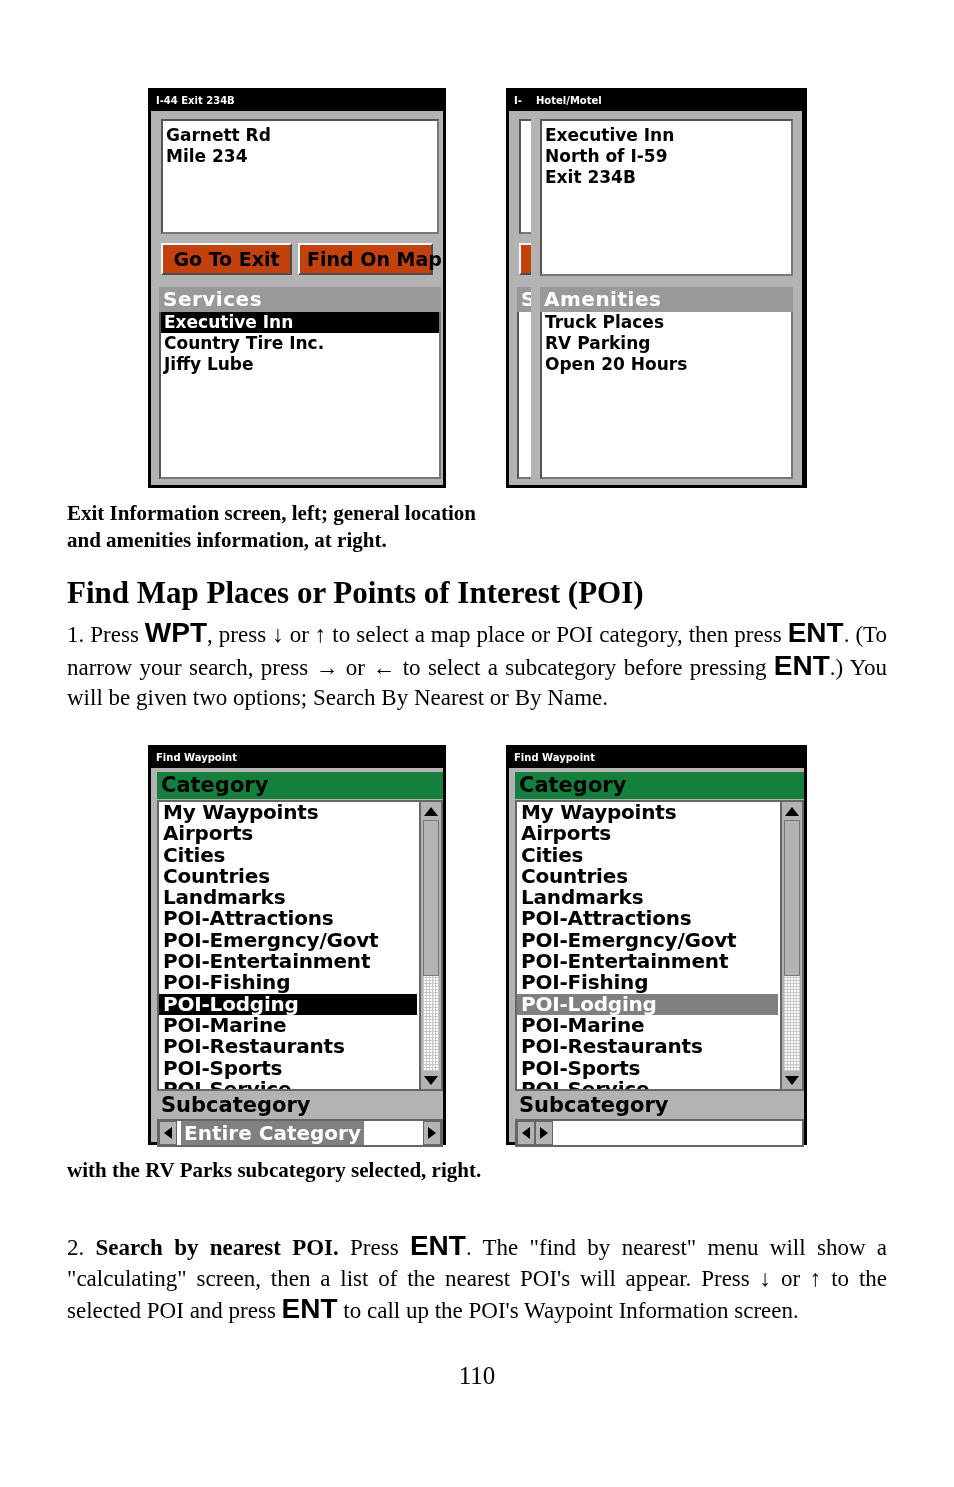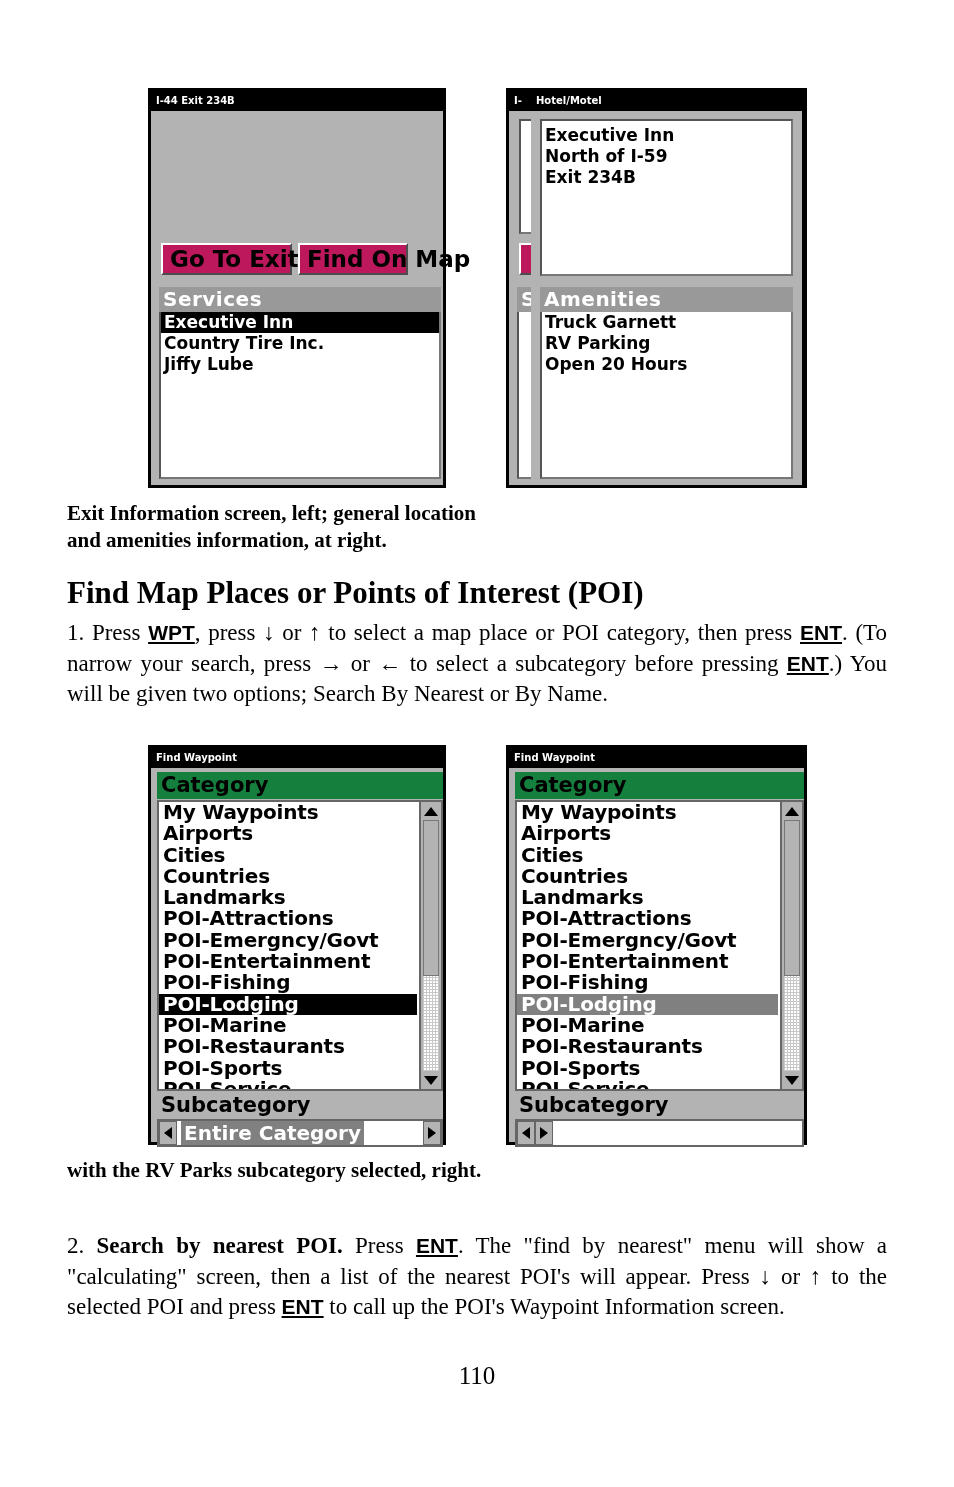--- a/index.html
+++ b/index.html
@@ -49,25 +49,25 @@
   }
   .wbline{
     font-size:17px;
     line-height:21px;
     color:#000;
     padding-left:3px;
     white-space:nowrap;
   }
   .btnrow{display:flex;gap:6px;}
   .gbtn{
-    background:#be185d;
+    background:#c2410c;
     border:2px solid #fff;
     border-right-color:#4d4d4d;
     border-bottom-color:#4d4d4d;
-    font-size:23px;
+    font-size:19px;
     line-height:28px;
     height:32px;
     text-align:center;
     color:#000;
     box-sizing:border-box;
     padding:0 7px;
     white-space:nowrap;
   }
   .sechead{
     background:#999999;
@@ -218,45 +218,48 @@
     position:absolute;
     font-family:"Liberation Serif", serif;
     font-size:23px;
     line-height:30.5px;
     color:#000;
     text-align:justify;
   }
   .para .k{
     font-family:"Liberation Sans", sans-serif;
     font-weight:bold;
-    font-size:21px;
-    text-decoration:underline;
+    font-size:28px;
   }
   .para .b{font-weight:bold;}
   .pageno{
     position:absolute;
     width:954px;
     text-align:center;
     font-family:"Liberation Serif", serif;
     font-size:25px;
     color:#000;
   }
 </style>
 </head>
 <body>
 
 <div class="page">
 
   <div class="gps" style="left:148px;top:88px;width:298px;height:400px;">
     <div class="titlebar">I-44 Exit 234B</div>
 
+    <div class="whitebox" style="position:absolute;left:10px;top:28px;width:278px;height:115px;">
+      <div class="wbline" style="margin-top:4px;">Garnett Rd</div>
+      <div class="wbline">Mile 234</div>
+    </div>
 
     <div class="btnrow" style="position:absolute;left:10px;top:152px;">
       <div class="gbtn" style="width:131px;">Go To Exit</div>
-      <div class="gbtn" style="width:110px;text-align:right;">Find On Map</div>
+      <div class="gbtn" style="width:135px;text-align:right;">Find On Map</div>
     </div>
 
     <div class="sechead" style="position:absolute;left:8px;top:196px;width:282px;">Services</div>
 
     <div class="whitebox" style="position:absolute;left:8px;top:221px;width:282px;height:167px;border-top:none;">
       <div class="listrow sel-black">Executive Inn</div>
       <div class="listrow">Country Tire Inc.</div>
       <div class="listrow">Jiffy Lube</div>
     </div>
   </div>
@@ -281,21 +284,21 @@
 
       <div class="whitebox" style="position:absolute;left:9px;top:28px;width:253px;height:157px;">
         <div class="wbline" style="margin-top:4px;">Executive Inn</div>
         <div class="wbline">North of I-59</div>
         <div class="wbline">Exit 234B</div>
       </div>
 
       <div class="sechead" style="position:absolute;left:9px;top:196px;width:253px;">Amenities</div>
 
       <div class="whitebox" style="position:absolute;left:9px;top:221px;width:253px;height:167px;border-top:none;">
-        <div class="listrow">Truck Garnett</div>
+        <div class="listrow">Truck Places</div>
         <div class="listrow">RV Parking</div>
         <div class="listrow">Open 20 Hours</div>
       </div>
     </div>
   </div>
 
   <div class="caption" style="left:67px;top:500px;width:820px;">
     <div>Exit Information screen, left; general location</div>
     <div>and amenities information, at right.</div>
   </div>

